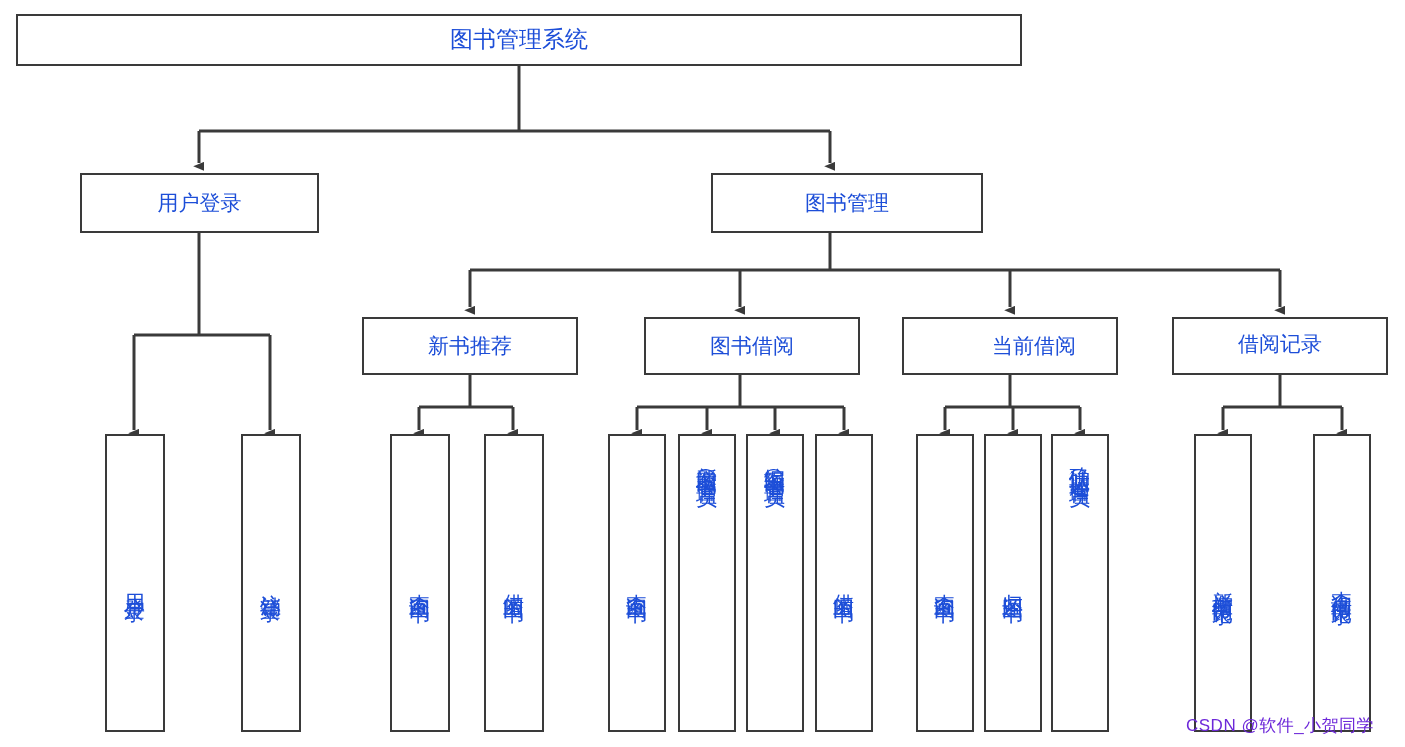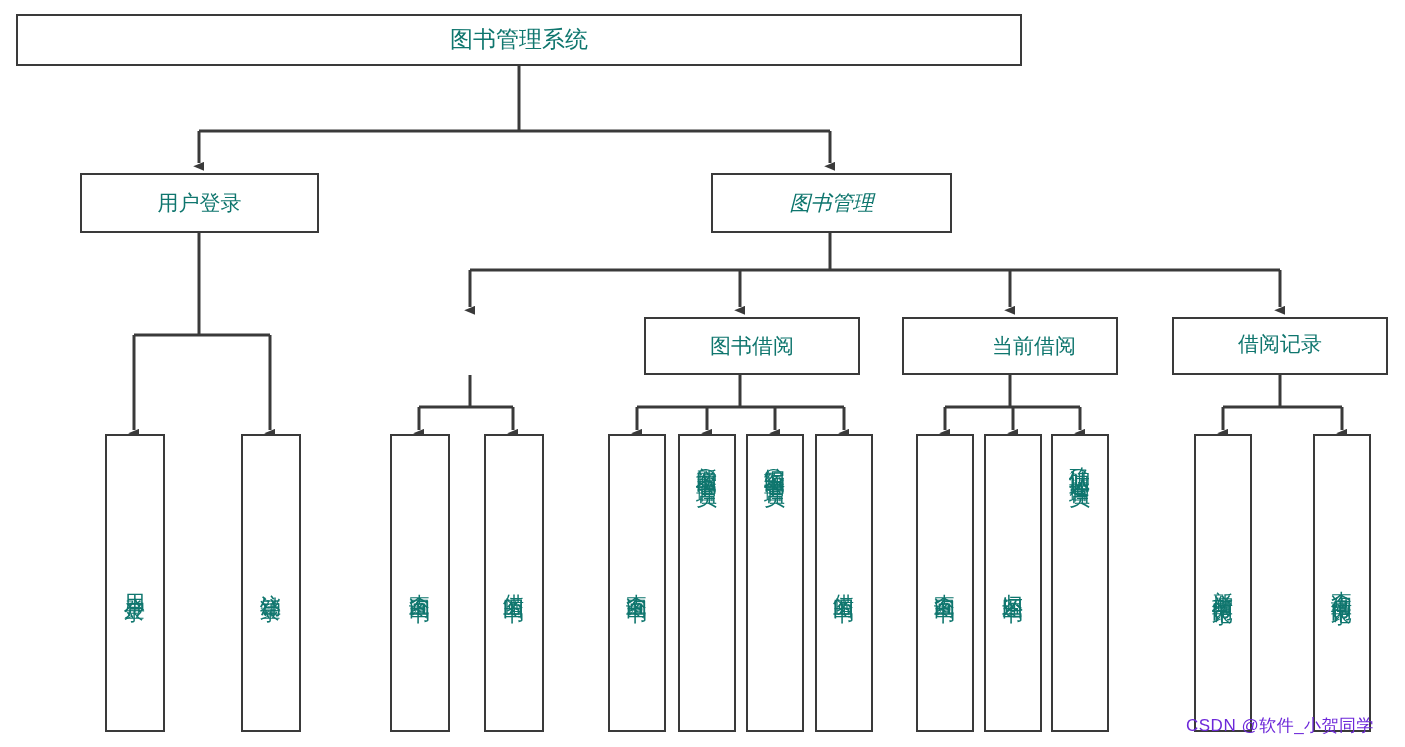--- a/index.html
+++ b/index.html
@@ -26,21 +26,21 @@
     pointer-events: none;
   }
   .node {
     position: absolute;
     box-sizing: border-box;
     background: #ffffff;
     border: 2.2px solid #3a3a3a;
     display: flex;
     align-items: center;
     justify-content: center;
-    color: #0f766e;
+    color: #1d4ed8;
     z-index: 2;
   }
   .node-label {
     text-align: center;
     line-height: 1.18;
     white-space: nowrap;
   }
   .node.root .node-label {
     font-size: 23px;
   }
@@ -130,24 +130,27 @@
     </g>
   </svg>
 
   <div class="node root" style="left:16px; top:14px; width:1006px; height:52px;">
     <span class="node-label">图书管理系统</span>
   </div>
 
   <div class="node mid" style="left:80px; top:173px; width:239px; height:60px;">
     <span class="node-label">用户登录</span>
   </div>
-  <div class="node mid" style="left:711px; top:173px; width:241px; height:60px;font-style:italic;">
+  <div class="node mid" style="left:711px; top:173px; width:272px; height:60px;">
     <span class="node-label">图书管理</span>
   </div>
 
+  <div class="node mid" style="left:362px; top:317px; width:216px; height:58px;">
+    <span class="node-label">新书推荐</span>
+  </div>
   <div class="node mid" style="left:632px; top:317px; width:216px; height:58px;margin-left:12px;">
     <span class="node-label">图书借阅</span>
   </div>
   <div class="node mid" style="left:902px; top:317px; width:216px; height:58px;padding-left:48px;">
     <span class="node-label">当前借阅</span>
   </div>
   <div class="node mid" style="left:1172px; top:317px; width:216px; height:58px;font-family:Liberation Mono, monospace;">
     <span class="node-label">借阅记录</span>
   </div>
 

